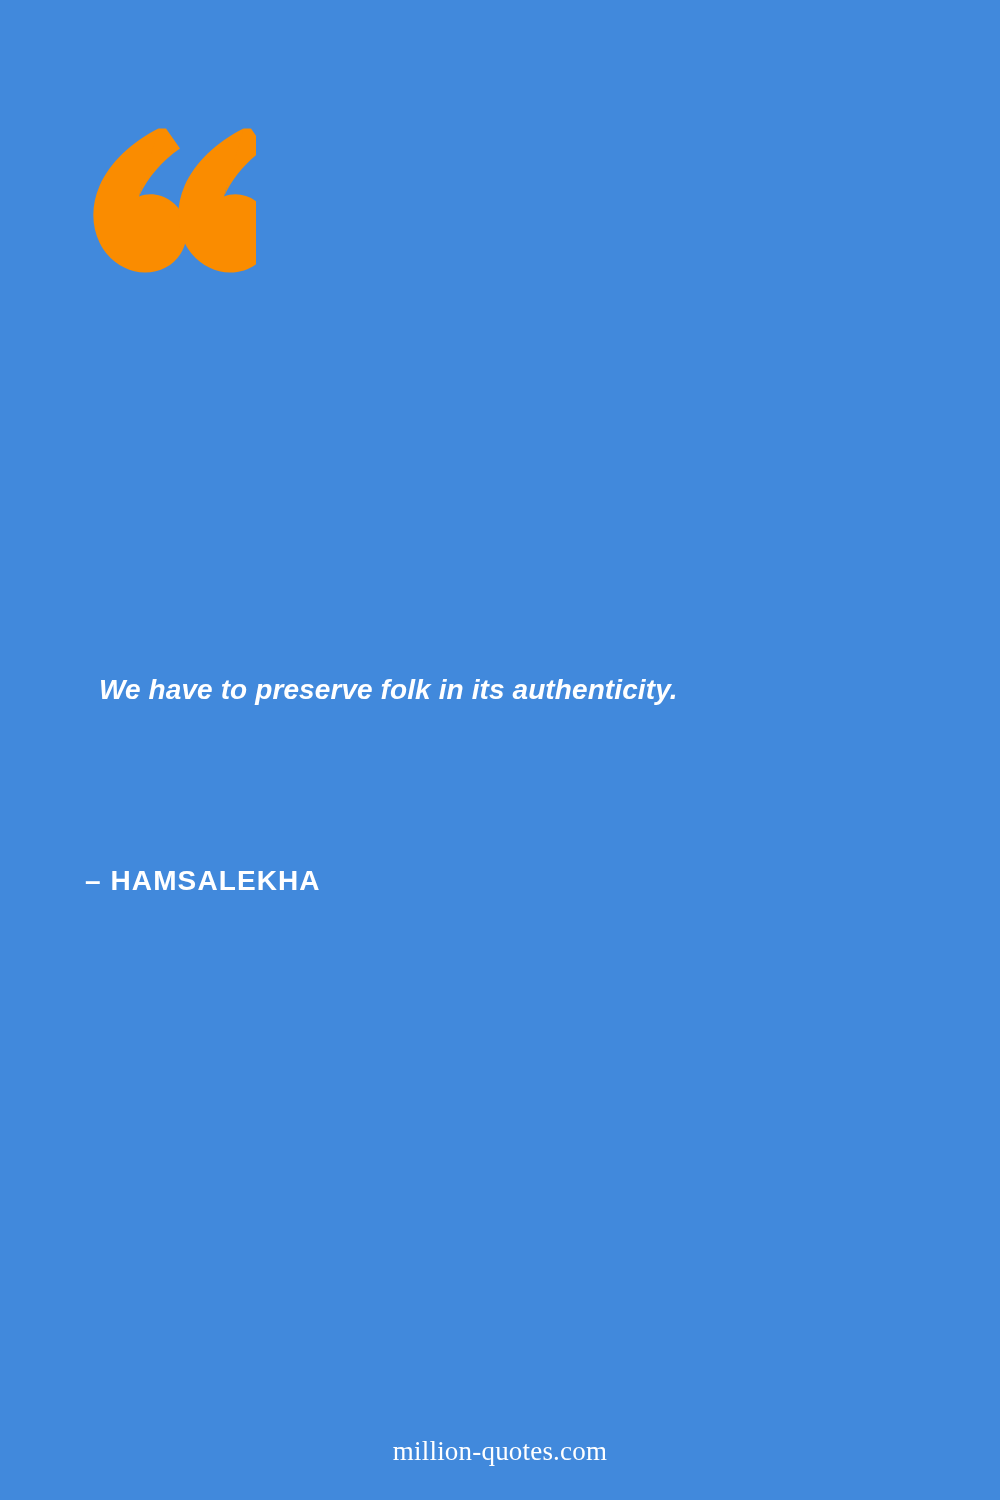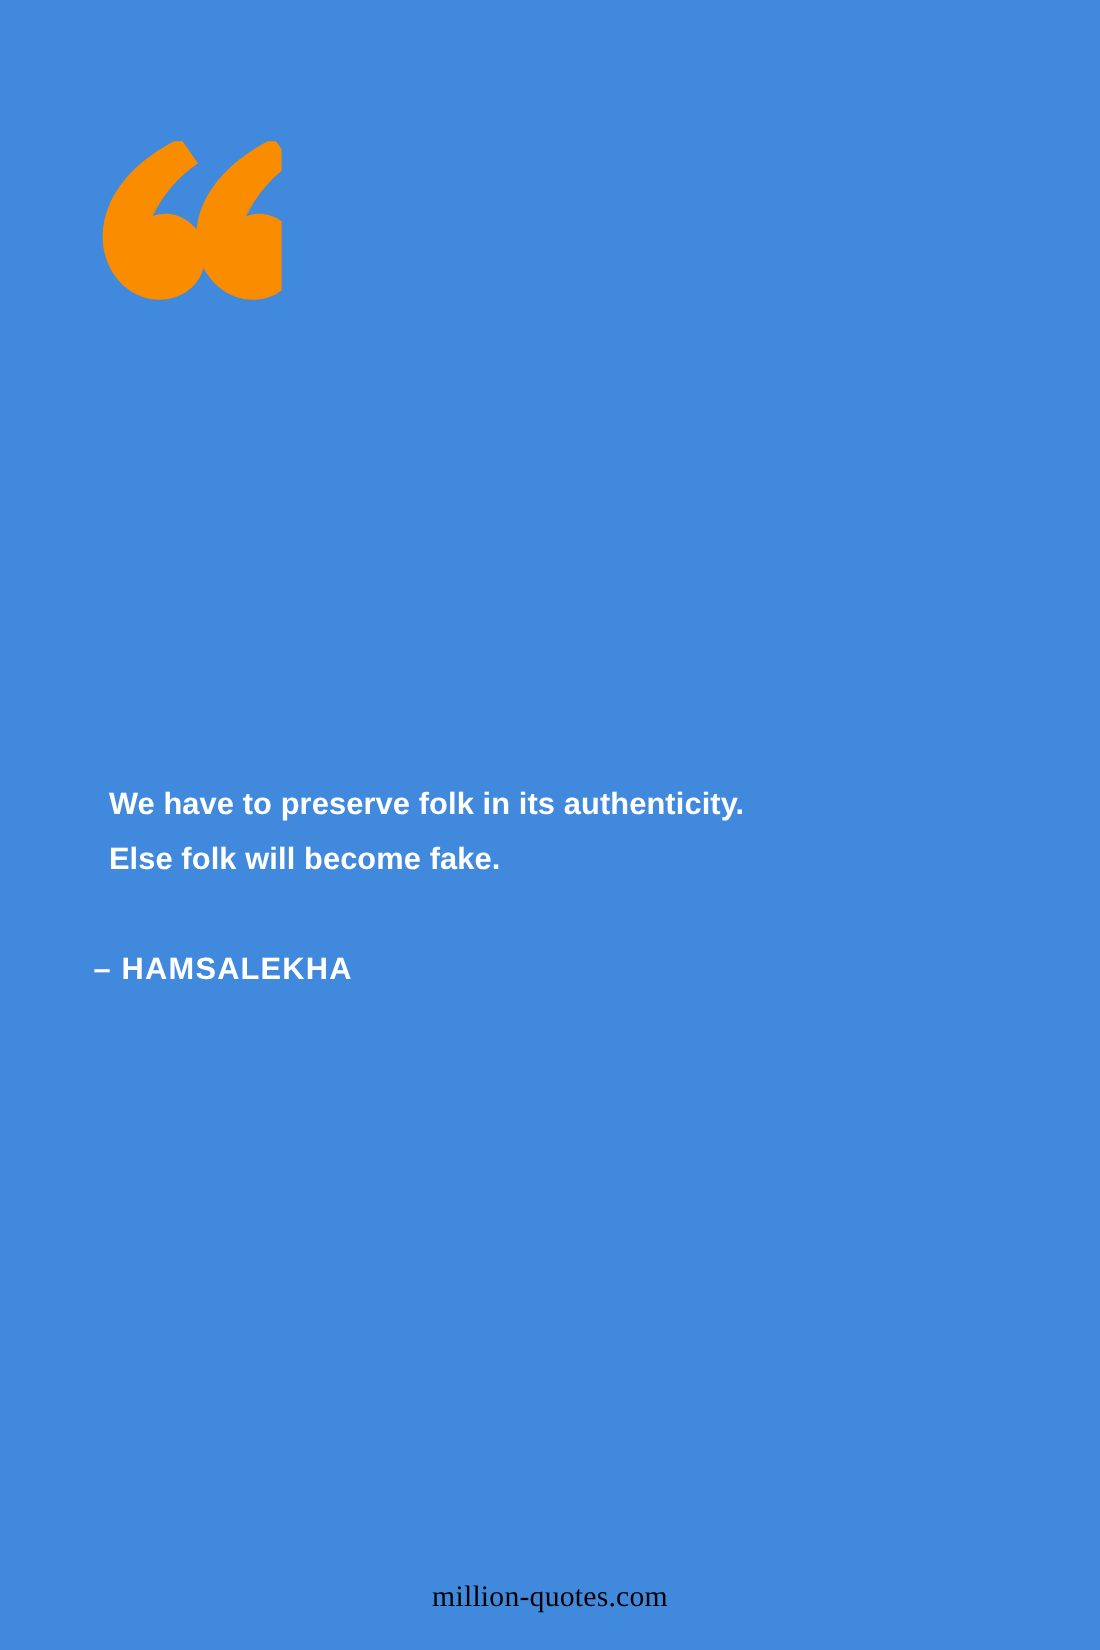--- a/index.html
+++ b/index.html
@@ -30,22 +30,23 @@
     top: 126px;
     width: 164px;
     height: 150px;
     display: block;
   }
 
   
   .quote-body {
     position: absolute;
     left: 99px;
-    top: 706px;
+    top: 665px;
     width: 800px;
+    font-style: italic;
   }
 
   .quote-line {
     color: #ffffff;
     font-family: "Liberation Sans", sans-serif;
     font-size: 28px;
     font-weight: bold;
     letter-spacing: 0.1px;
     line-height: 50px;
     white-space: nowrap;
@@ -70,21 +71,21 @@
   
   .footer {
     position: absolute;
     left: 0;
     top: 1434px;
     width: 1000px;
     text-align: center;
   }
 
   .footer-text {
-    color: #000000;
+    color: #ffffff;
     font-family: "Liberation Serif", serif;
     font-size: 27px;
     font-weight: normal;
     letter-spacing: 0.2px;
     line-height: 34px;
   }
 </style>
 </head>
 <body>
 
@@ -102,21 +103,20 @@
       <path d="M66.5 2.5 C40 16 18 36 7.5 60 C-1 79.5 -0.5 100 7.5 116.5
                C16.5 135 34.5 146.5 53 146.5 C71.5 146.5 87 136 92.5 119.5
                C98 103 92.5 85 79.5 75.5 C69.5 68 57 66.5 47 70.5
                C50.5 55 60.5 40.5 74 29.5 L73 30.2 L72.2 28.6 Z"></path>
       <path d="M47 70.5 C56 51 70 35 88 22.5 L74 2.5 L66.5 2.5 Z"></path>
     </g>
   </svg>
 
   <div class="quote-body">
     <p class="quote-line">We have to preserve folk in its authenticity.</p>
-    <p class="quote-line">Else folk will become fake.</p>
   </div>
 
   <div class="attribution">– HAMSALEKHA</div>
 
   <div class="footer">
     <span class="footer-text">million-quotes.com</span>
   </div>
 
 </div>
 

